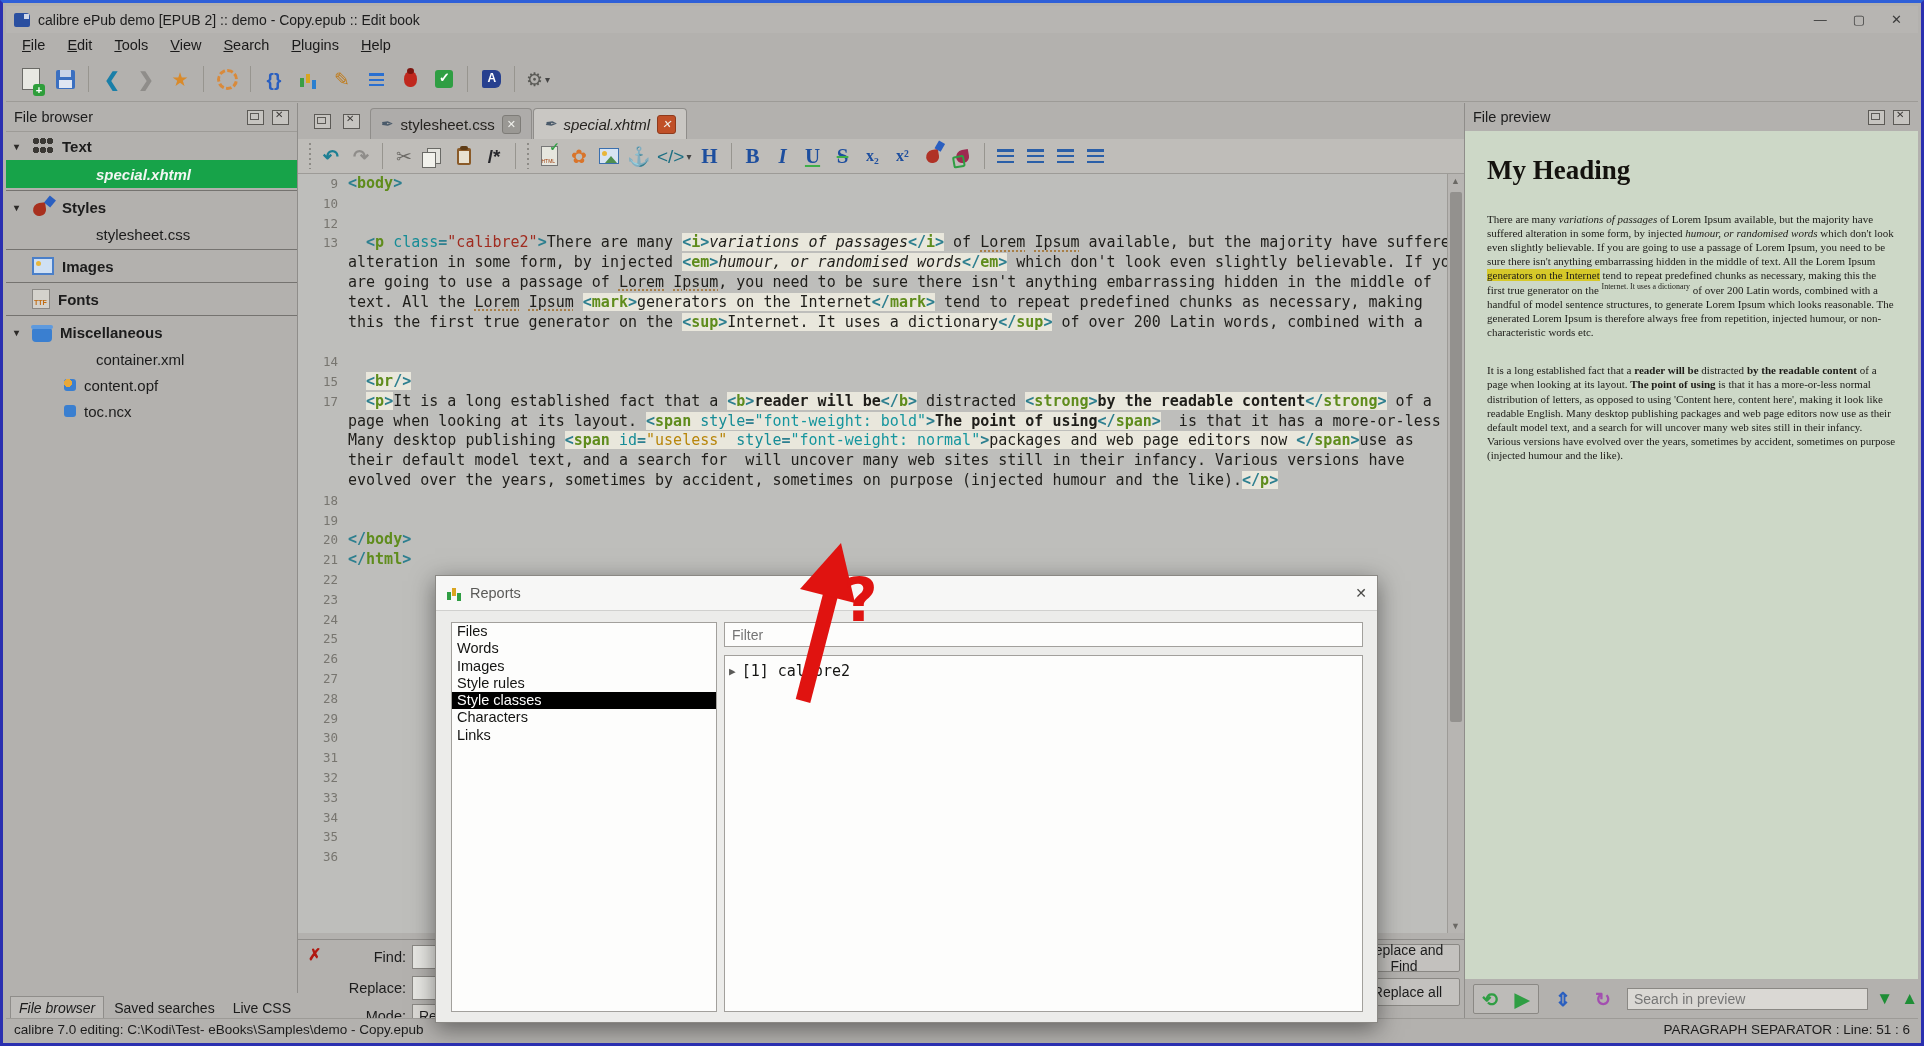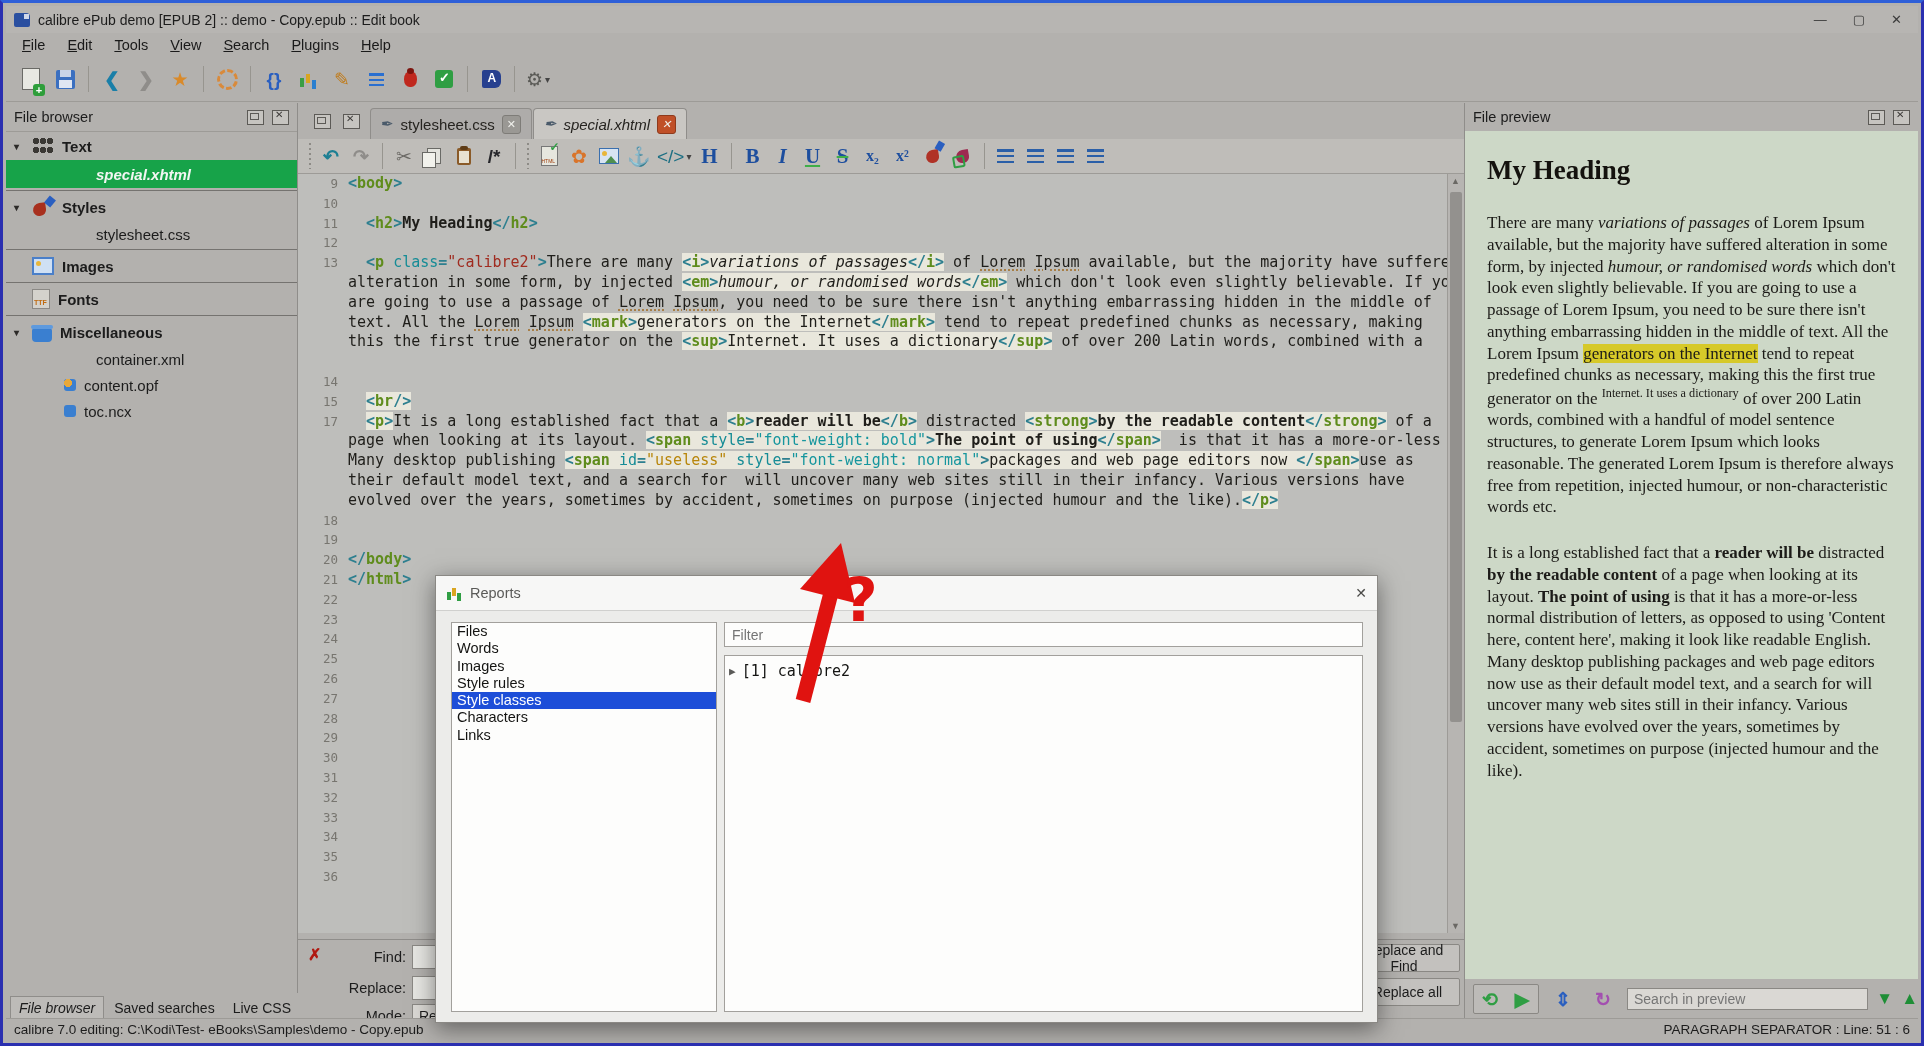--- a/index.html
+++ b/index.html
@@ -126,42 +126,42 @@
   .frow{position:absolute;left:0;display:flex;align-items:center;height:26px;}
   .flabel{width:78px;text-align:right;margin-right:6px;}
   .finput{width:120px;height:22px;background:#e6e6e2;border:1px solid #8a8884;}
   .fmode{width:120px;height:22px;background:#dad8d4;border:1px solid #8a8884;font-size:14px;display:flex;align-items:center;padding-left:6px;}
   #findx{position:absolute;left:10px;top:5px;color:#b01810;font-weight:bold;font-size:16px;}
   .pbtn{position:absolute;background:#c3c1be;border:1px solid #8a8884;border-radius:2px;font-size:14px;color:#1c1c1c;display:flex;align-items:center;justify-content:center;z-index:10;}
   
   #preview{left:1461px;top:100px;right:3px;bottom:24px;background:#b3b1ae;border-left:1px solid #8f8d8a;}
   #pvbody{position:absolute;left:0;right:0;top:28px;bottom:40px;background:#cdd8c7;padding:14px 22px;overflow:hidden;color:#1c1b18;}
   #pvbody h2{font-family:"Liberation Serif",serif;font-size:27px;margin:10px 0 26px 0;color:#14120e;}
-  #pvbody p{font-family:"Liberation Serif",serif;font-size:17px;line-height:1.28;margin:0 0 24px 0;}
+  #pvbody p{font-family:"Liberation Serif",serif;font-size:11px;line-height:1.28;margin:0 0 24px 0;}
   .pv-i{font-style:italic;}
   .pv-b{font-weight:bold;}
   .pv-hl{background:#d6c929;}
   .pv-sup{font-size:0.72em;vertical-align:super;}
   #pvctrl{position:absolute;left:0;right:0;bottom:0;height:40px;display:flex;align-items:center;gap:8px;padding-left:8px;}
   .pvgroup{display:flex;border:1px solid #8a8884;background:#bdbbb8;border-radius:2px;}
   .pvbtn{width:32px;height:28px;display:flex;align-items:center;justify-content:center;font-size:19px;border:none;background:transparent;}
   #pvsearch{flex:1;max-width:300px;height:22px;background:#dad8d4;border:1px solid #8a8884;font-size:14px;padding-left:6px;color:#1c1c1c;}
   
   #statusbar{left:3px;right:3px;bottom:3px;height:21px;background:#b3b1ae;border-top:1px solid #9d9b97;display:flex;align-items:center;font-size:13.5px;color:#1c1c1c;padding:0 8px;}
   #statusbar .sp{flex:1;}
   
   #reports{left:432px;top:572px;width:941px;height:446px;background:#ececea;border:1px solid #8a8884;box-shadow:0 6px 22px rgba(20,20,20,.5);z-index:50;}
   #rtitle{height:34px;background:#f7f7f6;display:flex;align-items:center;padding:0 10px;border-bottom:1px solid #d0d0ce;color:#5a5a58;font-size:14.5px;gap:8px;}
   #rtitle .sp{flex:1;}
   #rclose{color:#4a4a48;font-size:14px;}
   .rchart{width:16px;height:14px;position:relative;}
   .rchart::before{content:"";position:absolute;left:1px;bottom:0;width:3.5px;height:8px;background:#2f9e43;box-shadow:5px -4px 0 #d9a520,10px 1px 0 #2f9e43;}
   #rlist{position:absolute;left:15px;top:46px;width:264px;bottom:10px;background:#fdfdfc;border:1px solid #a2a09c;font-size:14.5px;color:#141412;}
   .ritem{height:17.3px;line-height:17.3px;padding-left:5px;}
-  .ritem.sel{background:#1d4ed8;color:#fff;}
+  .ritem.sel{background:#000000;color:#fff;}
   #rfilter{position:absolute;left:288px;top:46px;right:14px;height:25px;background:#fdfdfc;border:1px solid #a2a09c;font-size:14px;padding-left:7px;color:#141412;}
   #rresults{position:absolute;left:288px;top:79px;right:14px;bottom:10px;background:#fdfdfc;border:1px solid #a2a09c;}
   #rtree{font-family:"DejaVu Sans Mono","Liberation Mono",monospace;font-size:15px;color:#141412;padding:6px 4px;display:flex;align-items:center;gap:6px;}
   #rtree .tri{color:#5a5a58;font-size:11px;}
   
   #anno{left:740px;top:510px;width:240px;height:230px;z-index:60;pointer-events:none;}
   #qmark{position:absolute;left:100px;top:52px;color:#e01310;font-size:60px;font-weight:bold;font-family:"DejaVu Sans",sans-serif;}
   input{font-family:"Liberation Sans",sans-serif;box-sizing:border-box;}
 </style>
 </head>
@@ -396,21 +396,20 @@
       <button class="tbtn">
         <span class="ic shape shape-align"></span>
       </button>
       <button class="tbtn">
         <span class="ic shape shape-align"></span>
       </button>
     </div>
   <div id="code">
       <div class="crow"><span class="gut">9</span><span class="codetext"><span class="sg-br">&lt;</span><span class="sg-tg">body</span><span class="sg-br">&gt;</span></span></div>
       <div class="crow"><span class="gut">10</span><span class="codetext"></span></div>
-      <div class="crow"><span class="gut">11</span><span class="codetext"><span>  </span><span class="sg-br">&lt;</span><span class="sg-tg">h2</span><span class="sg-br">&gt;</span><span class="sg-b">My Heading</span><span class="sg-br">&lt;/</span><span class="sg-tg">h2</span><span class="sg-br">&gt;</span></span></div>
       <div class="crow"><span class="gut">12</span><span class="codetext"></span></div>
       <div class="crow"><span class="gut">13</span><span class="codetext"><span>  </span><span class="sg-br">&lt;</span><span class="sg-tg">p</span><span> </span><span class="sg-at">class</span><span class="sg-br">=</span><span class="sg-vr">"calibre2"</span><span class="sg-br">&gt;</span><span>There are many </span><span class="sg-br hl">&lt;</span><span class="sg-tg hl">i</span><span class="sg-br hl">&gt;</span><span class="sg-i hl">variations of passages</span><span class="sg-br hl">&lt;/</span><span class="sg-tg hl">i</span><span class="sg-br hl">&gt;</span><span> of </span><span class="sg-sp">Lorem</span><span> </span><span class="sg-sp">Ipsum</span><span> available, but the majority have suffered</span></span></div>
       <div class="crow"><span class="gut"></span><span class="codetext"><span>alteration in some form, by injected </span><span class="sg-br hl">&lt;</span><span class="sg-tg hl">em</span><span class="sg-br hl">&gt;</span><span class="sg-i hl">humour, or randomised words</span><span class="sg-br hl">&lt;/</span><span class="sg-tg hl">em</span><span class="sg-br hl">&gt;</span><span> which don't look even slightly believable. If you</span></span></div>
       <div class="crow"><span class="gut"></span><span class="codetext"><span>are going to use a passage of </span><span class="sg-sp">Lorem</span><span> </span><span class="sg-sp">Ipsum</span><span>, you need to be sure there isn't anything embarrassing hidden in the middle of</span></span></div>
       <div class="crow"><span class="gut"></span><span class="codetext"><span>text. All the </span><span class="sg-sp">Lorem</span><span> </span><span class="sg-sp">Ipsum</span><span> </span><span class="sg-br hl">&lt;</span><span class="sg-tg hl">mark</span><span class="sg-br hl">&gt;</span><span class=" hl">generators on the Internet</span><span class="sg-br hl">&lt;/</span><span class="sg-tg hl">mark</span><span class="sg-br hl">&gt;</span><span> tend to repeat predefined chunks as necessary, making</span></span></div>
       <div class="crow"><span class="gut"></span><span class="codetext"><span>this the first true generator on the </span><span class="sg-br hl">&lt;</span><span class="sg-tg hl">sup</span><span class="sg-br hl">&gt;</span><span class=" hl">Internet. It uses a dictionary</span><span class="sg-br hl">&lt;/</span><span class="sg-tg hl">sup</span><span class="sg-br hl">&gt;</span><span> of over 200 Latin words, combined with a</span></span></div>
       <div class="crow"><span class="gut"></span></div>
       <div class="crow"><span class="gut">14</span><span class="codetext"></span></div>
       <div class="crow"><span class="gut">15</span><span class="codetext"><span>  </span><span class="sg-br hl">&lt;</span><span class="sg-tg hl">br</span><span class="sg-br hl">/&gt;</span></span></div>
       <div class="crow"><span class="gut">17</span><span class="codetext"><span>  </span><span class="sg-br hl">&lt;</span><span class="sg-tg hl">p</span><span class="sg-br hl">&gt;</span><span>It is a long established fact that a </span><span class="sg-br hl">&lt;</span><span class="sg-tg hl">b</span><span class="sg-br hl">&gt;</span><span class="sg-b hl">reader will be</span><span class="sg-br hl">&lt;/</span><span class="sg-tg hl">b</span><span class="sg-br hl">&gt;</span><span> distracted </span><span class="sg-br hl">&lt;</span><span class="sg-tg hl">strong</span><span class="sg-br hl">&gt;</span><span class="sg-b hl">by the readable content</span><span class="sg-br hl">&lt;/</span><span class="sg-tg hl">strong</span><span class="sg-br hl">&gt;</span><span> of a</span></span></div>

